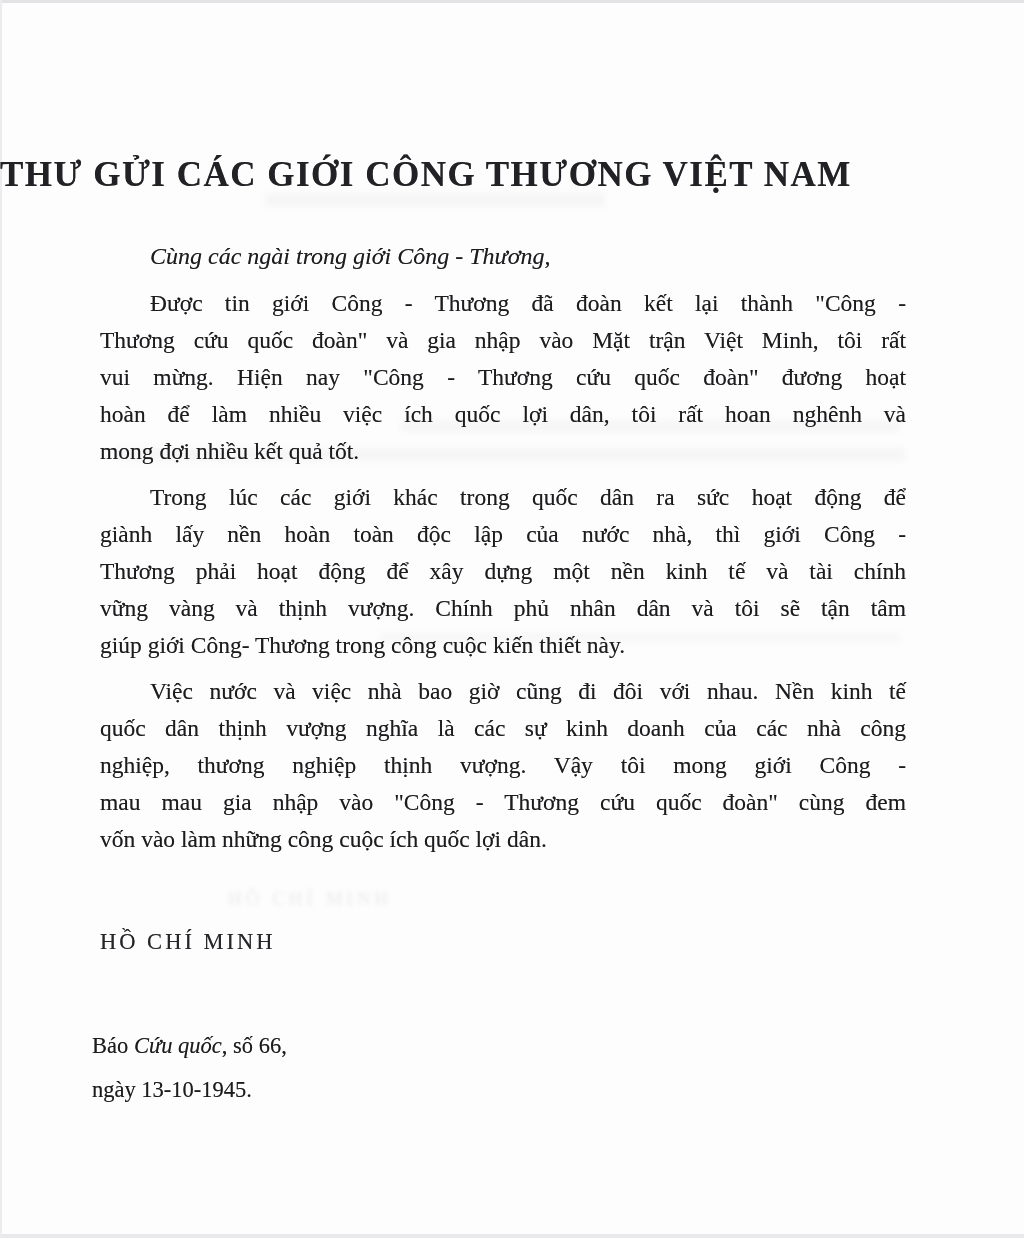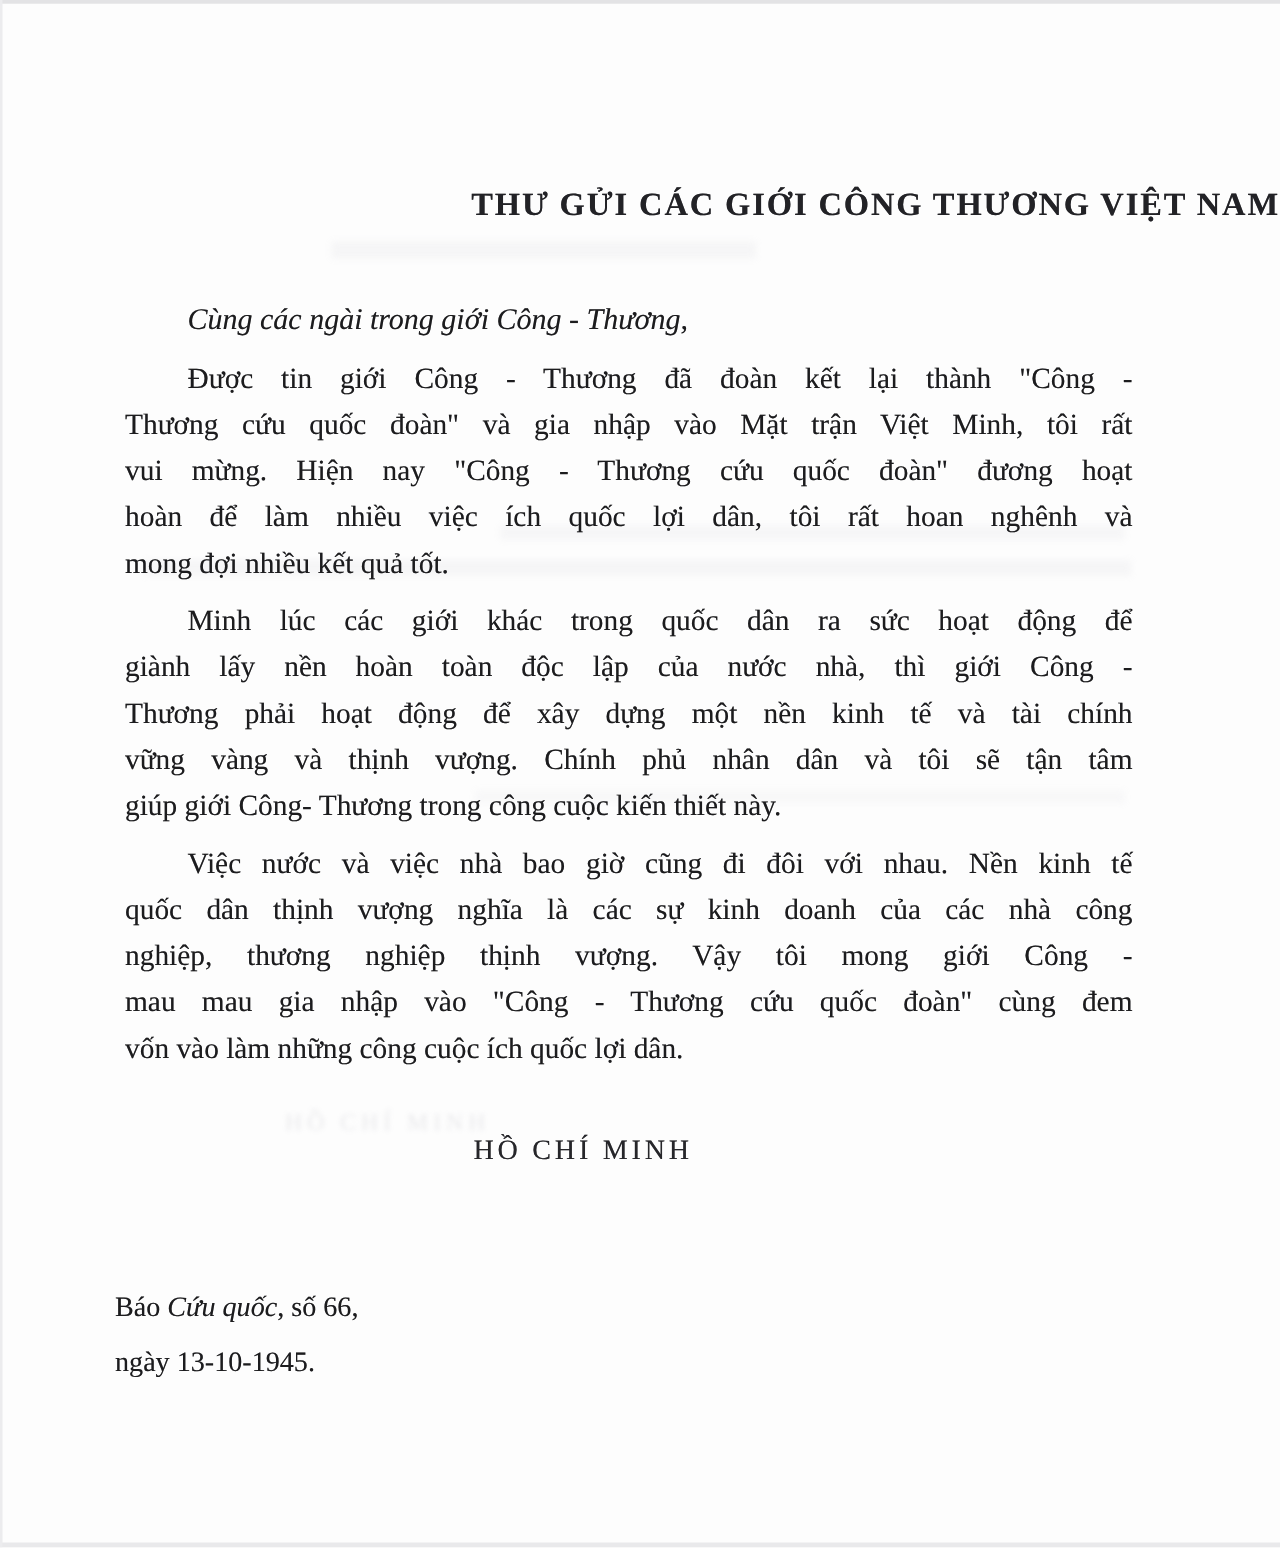--- a/index.html
+++ b/index.html
@@ -11,22 +11,22 @@
     font-family: "Liberation Serif", "DejaVu Serif", serif;
     color: #1c1c1e;
   }
   
   .edge-top    { position:absolute; top:0; left:0; width:1024px; height:3px;  background:#e3e3e5; }
   .edge-bottom { position:absolute; bottom:0; left:0; width:1024px; height:4px; background:#e9e9eb; }
   .edge-left   { position:absolute; top:0; left:0; width:2px; height:1238px; background:#ececee; }
 
   .title {
     position: absolute; top: 132px; left: 0; right: 0;
-    text-align: right;
-    font-size: 26px; font-weight: 700;
+    text-align: left;
+    font-size: 35px; font-weight: 700;
     letter-spacing: 1.5px;
     color: #222226;
     text-shadow: 0 0 0.5px rgba(30,30,34,0.55);
   }
 
   .content {
     position: absolute; top: 238px; left: 100px; width: 806px;
     font-size: 23.5px;
     text-shadow: 0 0 0.5px rgba(28,28,32,0.5);
   }
@@ -46,23 +46,23 @@
   .line {
     line-height: 37px;
     text-align: justify;
     text-align-last: justify;
     white-space: normal;
   }
   .line.first { text-indent: 50px; }
   .line.last  { text-align-last: left; }
 
   .signature {
-    margin-top: 47px;
+    margin-top: 69px;
     padding-right: 73px;
-    text-align: center;
+    text-align: left;
     font-size: 22.5px;
     letter-spacing: 3px;
     line-height: 30px;
     color: #26262a;
   }
 
   .source {
     position: absolute; top: 1024px; left: 92px;
     font-size: 22.5px;
     line-height: 44px;
@@ -113,21 +113,21 @@
   <p class="salutation">Cùng các ngài trong giới Công - Thương,</p>
 
   <div class="paragraph">
       <div class="line first">Được tin giới Công - Thương đã đoàn kết lại thành "Công -</div>
       <div class="line">Thương cứu quốc đoàn" và gia nhập vào Mặt trận Việt Minh, tôi rất</div>
       <div class="line">vui mừng. Hiện nay "Công - Thương cứu quốc đoàn" đương hoạt</div>
       <div class="line">hoàn để làm nhiều việc ích quốc lợi dân, tôi rất hoan nghênh và</div>
       <div class="line last">mong đợi nhiều kết quả tốt.</div>
     </div>
   <div class="paragraph">
-      <div class="line first">Minh lúc các giới khác trong quốc dân ra sức hoạt động để</div>
+      <div class="line first">Trong lúc các giới khác trong quốc dân ra sức hoạt động để</div>
       <div class="line">giành lấy nền hoàn toàn độc lập của nước nhà, thì giới Công -</div>
       <div class="line">Thương phải hoạt động để xây dựng một nền kinh tế và tài chính</div>
       <div class="line">vững vàng và thịnh vượng. Chính phủ nhân dân và tôi sẽ tận tâm</div>
       <div class="line last">giúp giới Công- Thương trong công cuộc kiến thiết này.</div>
     </div>
   <div class="paragraph">
       <div class="line first">Việc nước và việc nhà bao giờ cũng đi đôi với nhau. Nền kinh tế</div>
       <div class="line">quốc dân thịnh vượng nghĩa là các sự kinh doanh của các nhà công</div>
       <div class="line">nghiệp, thương nghiệp thịnh vượng. Vậy tôi mong giới Công -</div>
       <div class="line">mau mau gia nhập vào "Công - Thương cứu quốc đoàn" cùng đem</div>

